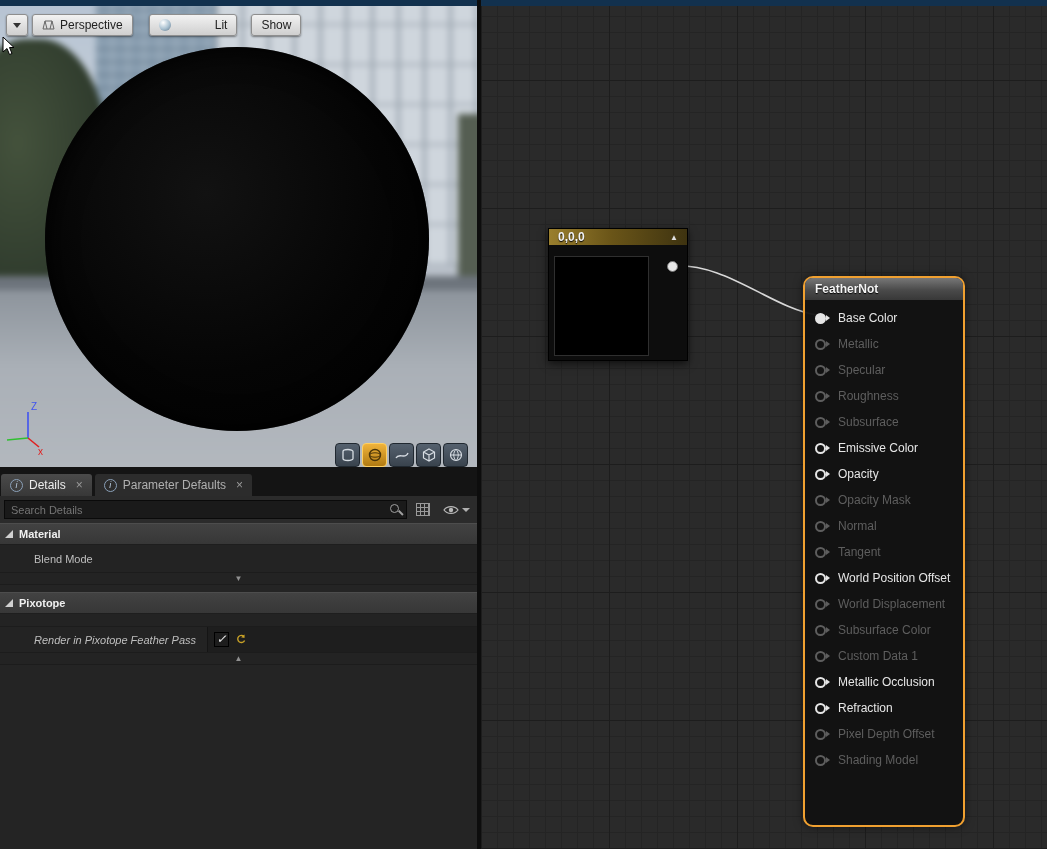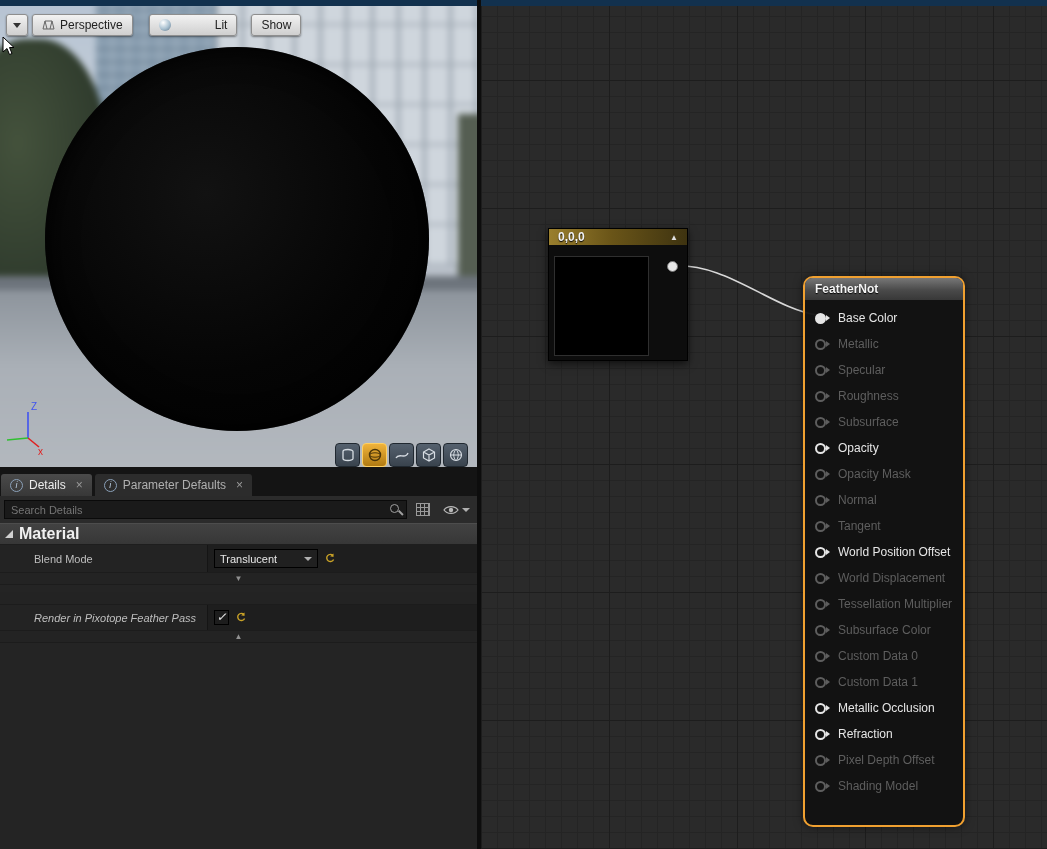--- a/index.html
+++ b/index.html
@@ -78,21 +78,21 @@
   .mag::after { content:""; position:absolute; left:7px; top:7px; width:6px; height:1.5px; background:#a0a0a0; transform:rotate(45deg); }
   .iconbtn { height:21px; display:flex; align-items:center; justify-content:center; gap:3px; padding:0 4px; }
   .grid-icon { width:14px; height:13px; border:1px solid #9a9a9a;
     background-image:repeating-linear-gradient(0deg, transparent 0 3px, #9a9a9a 3px 4px),
                      repeating-linear-gradient(90deg, transparent 0 3px, #9a9a9a 3px 4px); }
   .caret-gray { width:0; height:0; border-left:4px solid transparent; border-right:4px solid transparent; border-top:4px solid #b0b0b0; }
 
   .cat-header { height:22px; background:linear-gradient(180deg,#424242,#373737); border-top:1px solid #4d4d4d;
     border-bottom:1px solid #1e1e1e; display:flex; align-items:center; gap:6px; padding-left:5px; }
   .cat-arrow { width:0; height:0; border-left:8px solid transparent; border-bottom:8px solid #d0d0d0; }
-  .cat-title { color:#f0f0f0; font-weight:bold; font-size:16px; }
+  .cat-title { color:#f0f0f0; font-weight:bold; font-size:11px; }
 
   .prop-row { height:28px; background:#232323; border-bottom:1px solid #1c1c1c; display:flex; }
   .prop-label { width:207px; display:flex; align-items:center; padding-left:34px; color:#bfbfbf; }
   .prop-value { flex:1; background:#1e1e1e; border-left:1px solid #151515; display:flex; align-items:center; padding-left:6px; gap:6px; }
   .dropdown { width:104px; height:19px; background:#202020; border:1px solid #000; display:flex; align-items:center;
     justify-content:space-between; padding:0 5px; color:#e6e6e6; }
   .checkbox { width:15px; height:15px; background:#1d1d1d; border:1px solid #000; color:#e8e8e8;
     font-size:12px; line-height:13px; text-align:center; }
 
   .expander { height:12px; background:#232323; border-bottom:1px solid #1c1c1c; display:flex;
@@ -250,38 +250,32 @@
       </div>
     </div>
 
     <div class="cat-header">
       <span class="cat-arrow"></span>
       <span class="cat-title">Material</span>
     </div>
 
     <div class="prop-row">
       <div class="prop-label">Blend Mode</div>
-      <div class="prop-value">
-        <div class="dropdown">
-          <span>Translucent</span>
-          <span class="caret-gray"></span>
-        </div>
-        <svg width="11" height="11">
-          <path d="M9,2.5 A3.6,3.6 0 1 0 9.6,6.5" fill="none" stroke="#c9a227" stroke-width="1.4"></path>
-          <path d="M9.5,0.5 L9.5,4 L6,3.2 Z" fill="#c9a227"></path>
-        </svg>
-      </div>
     </div>
 
     <div class="expander">
       <span>▼</span>
     </div>
 
     <div class="spacer7"></div>
 
+    <div class="cat-header">
+      <span class="cat-arrow"></span>
+      <span class="cat-title">Pixotope</span>
+    </div>
 
     <div class="blankrow"></div>
 
     <div class="prop-row" style="height:26px;font-style:italic;">
       <div class="prop-label">Render in Pixotope Feather Pass</div>
       <div class="prop-value">
         <div class="checkbox">
           <span>✓</span>
         </div>
         <svg width="11" height="11">
@@ -335,23 +329,27 @@
           <div class="pin-row">
             <span class="pin-glyph"></span>
             <span class="pin-label">Roughness</span>
           </div>
 
           <div class="pin-row">
             <span class="pin-glyph"></span>
             <span class="pin-label">Subsurface</span>
           </div>
 
-
           <div class="pin-row active">
             <span class="pin-glyph"></span>
+            <span class="pin-label">Emissive Color</span>
+          </div>
+
+          <div class="pin-row active">
+            <span class="pin-glyph"></span>
             <span class="pin-label">Opacity</span>
           </div>
 
           <div class="pin-row">
             <span class="pin-glyph"></span>
             <span class="pin-label">Opacity Mask</span>
           </div>
 
           <div class="pin-row">
             <span class="pin-glyph"></span>
@@ -366,34 +364,26 @@
           <div class="pin-row active">
             <span class="pin-glyph"></span>
             <span class="pin-label">World Position Offset</span>
           </div>
 
           <div class="pin-row">
             <span class="pin-glyph"></span>
             <span class="pin-label">World Displacement</span>
           </div>
 
-          <div class="pin-row">
-            <span class="pin-glyph"></span>
-            <span class="pin-label">Tessellation Multiplier</span>
-          </div>
 
           <div class="pin-row">
             <span class="pin-glyph"></span>
             <span class="pin-label">Subsurface Color</span>
           </div>
 
-          <div class="pin-row">
-            <span class="pin-glyph"></span>
-            <span class="pin-label">Custom Data 0</span>
-          </div>
 
           <div class="pin-row">
             <span class="pin-glyph"></span>
             <span class="pin-label">Custom Data 1</span>
           </div>
 
           <div class="pin-row active">
             <span class="pin-glyph"></span>
             <span class="pin-label">Metallic Occlusion</span>
           </div>

